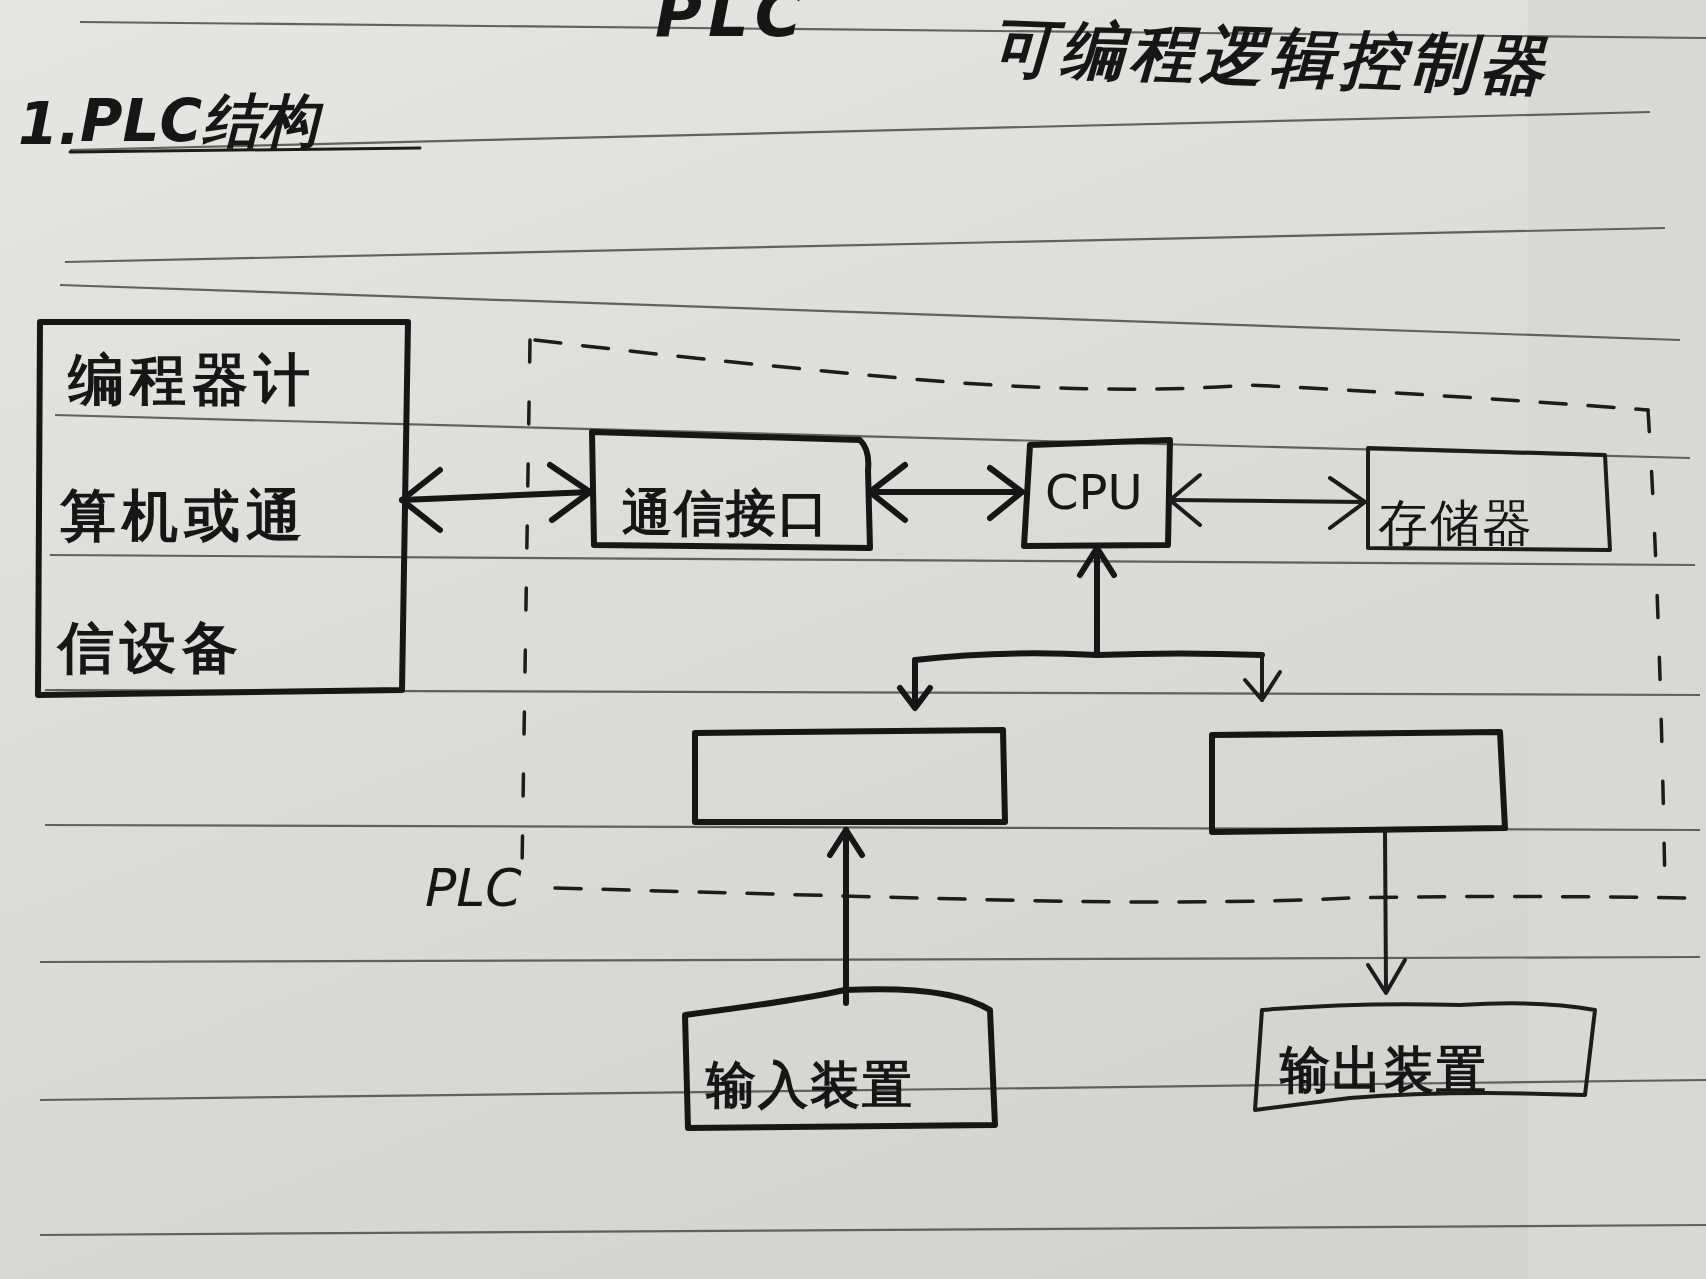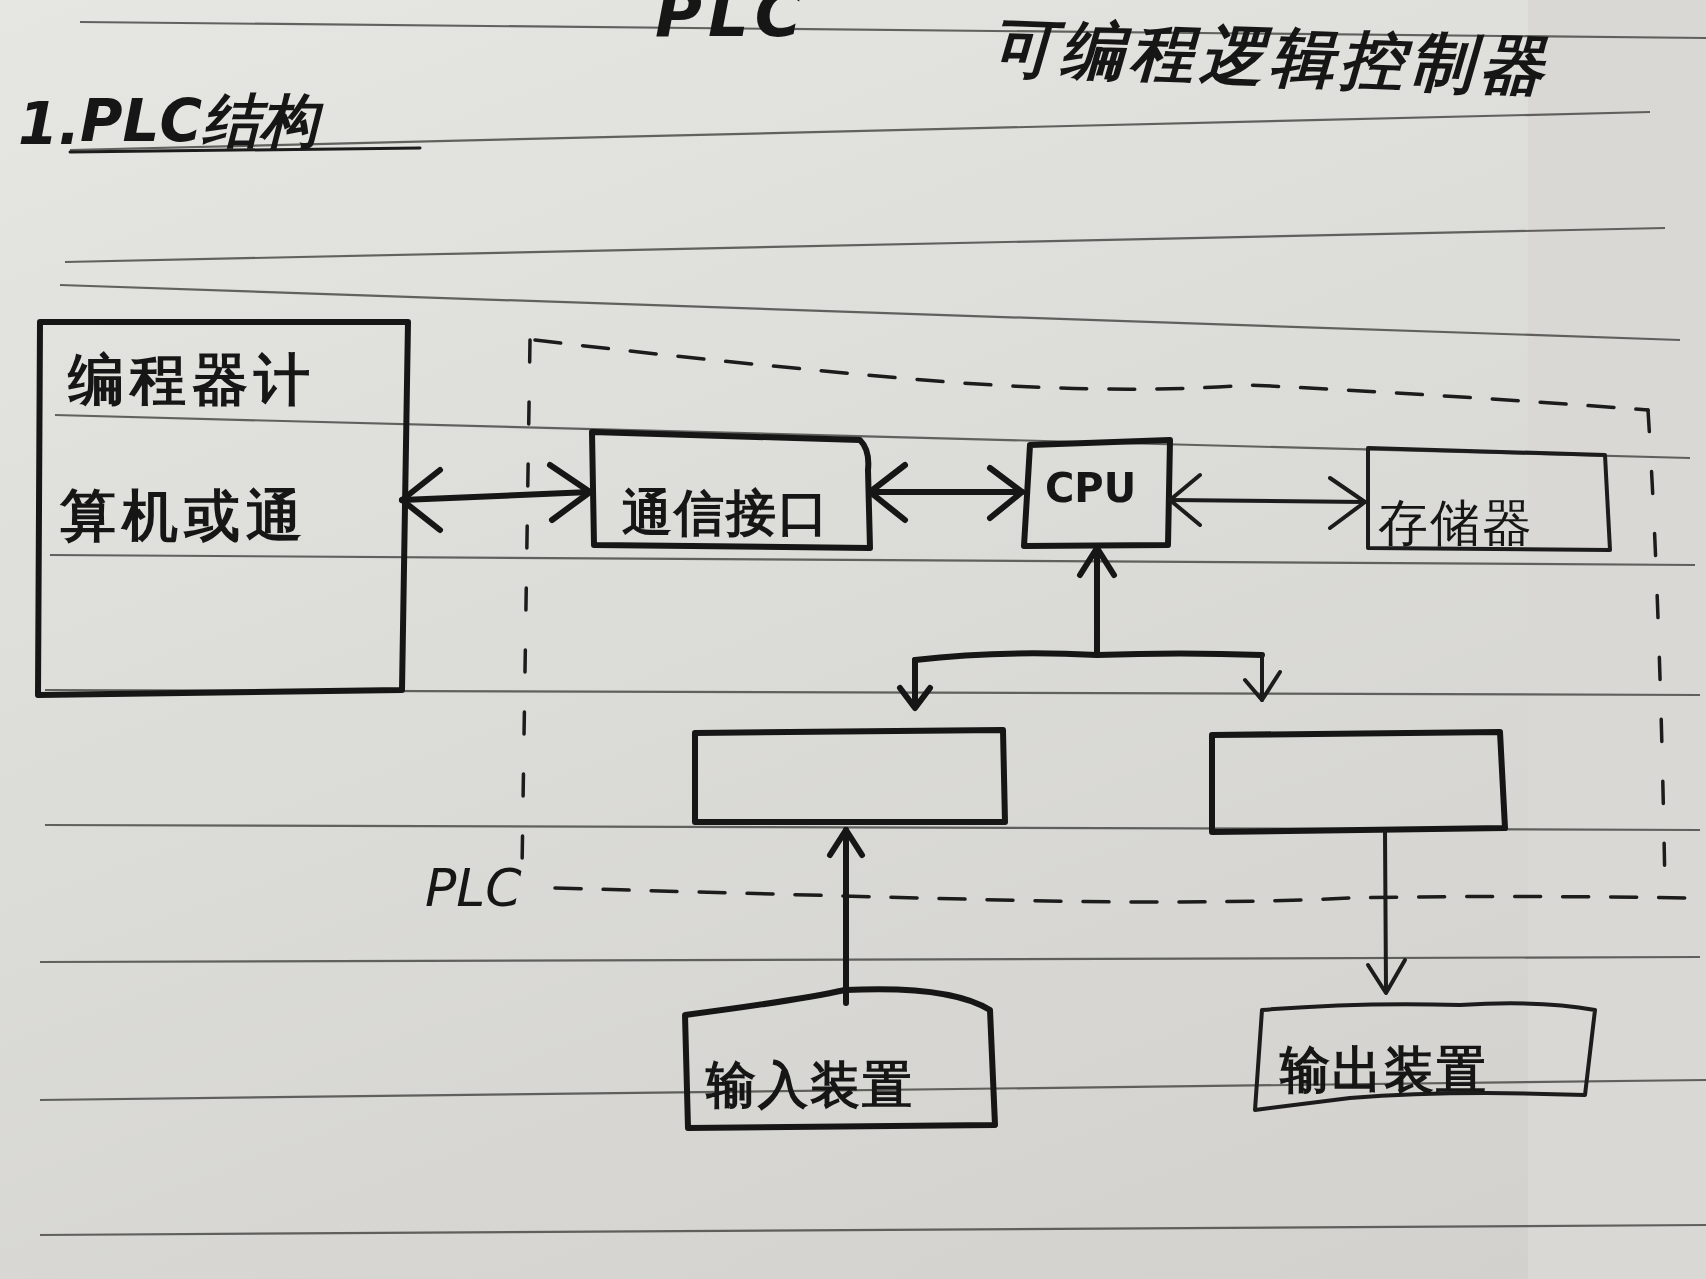--- a/index.html
+++ b/index.html
@@ -33,21 +33,21 @@
       position: absolute;
       white-space: nowrap;
       font-family: "DejaVu Sans", "Liberation Sans", sans-serif;
       color: #161616;
       font-weight: bold;
       line-height: 1;
     }
     .title-main { font-size: 64px; letter-spacing: 6px; font-style: italic; }
     .title-head { font-size: 58px; font-style: italic; }
     .box-label { font-size: 50px; letter-spacing: 2px; margin-top: 20px; }
-    .cpu-label { font-size: 40px; font-weight: bold; }
+    .cpu-label { font-size: 48px; font-weight: normal; }
     .left-line { font-size: 56px; letter-spacing: 6px; }
     .plc-tag { font-size: 52px; font-style: italic; font-weight: normal; }
   </style>
 </head>
 <body>
 
 <div id="page">
 
   <svg id="canvas" viewBox="0 0 1706 1279">
 
@@ -124,20 +124,21 @@
   </svg>
 
   <div class="label title-main" style="left:655px; top:-18px;">PLC</div>
   <div class="label title-main" style="left:990px; top:25px; transform:rotate(2deg);">可编程逻辑控制器</div>
 
   <div class="label title-head" style="left:18px; top:95px;">1.</div>
   <div class="label title-head" style="left:80px; top:82px;margin-top:10px;">PLC结构</div>
 
   <div class="label left-line" style="left:68px; top:352px;">编程器计</div>
   <div class="label left-line" style="left:60px; top:488px;text-align:right;">算机或通</div>
+  <div class="label left-line" style="left:58px; top:620px;">信设备</div>
 
   <div class="label box-label" style="left:622px; top:468px;">通信接口</div>
   <div class="label cpu-label" style="left:1045px; top:468px;">CPU</div>
   <div class="label box-label" style="left:1378px; top:478px; font-weight:normal;">存储器</div>
   <div class="label box-label" style="left:706px; top:1040px;">输入装置</div>
   <div class="label box-label" style="left:1280px; top:1025px;">输出装置</div>
 
   <div class="label plc-tag" style="left:425px; top:862px;">PLC</div>
 
 </div>

